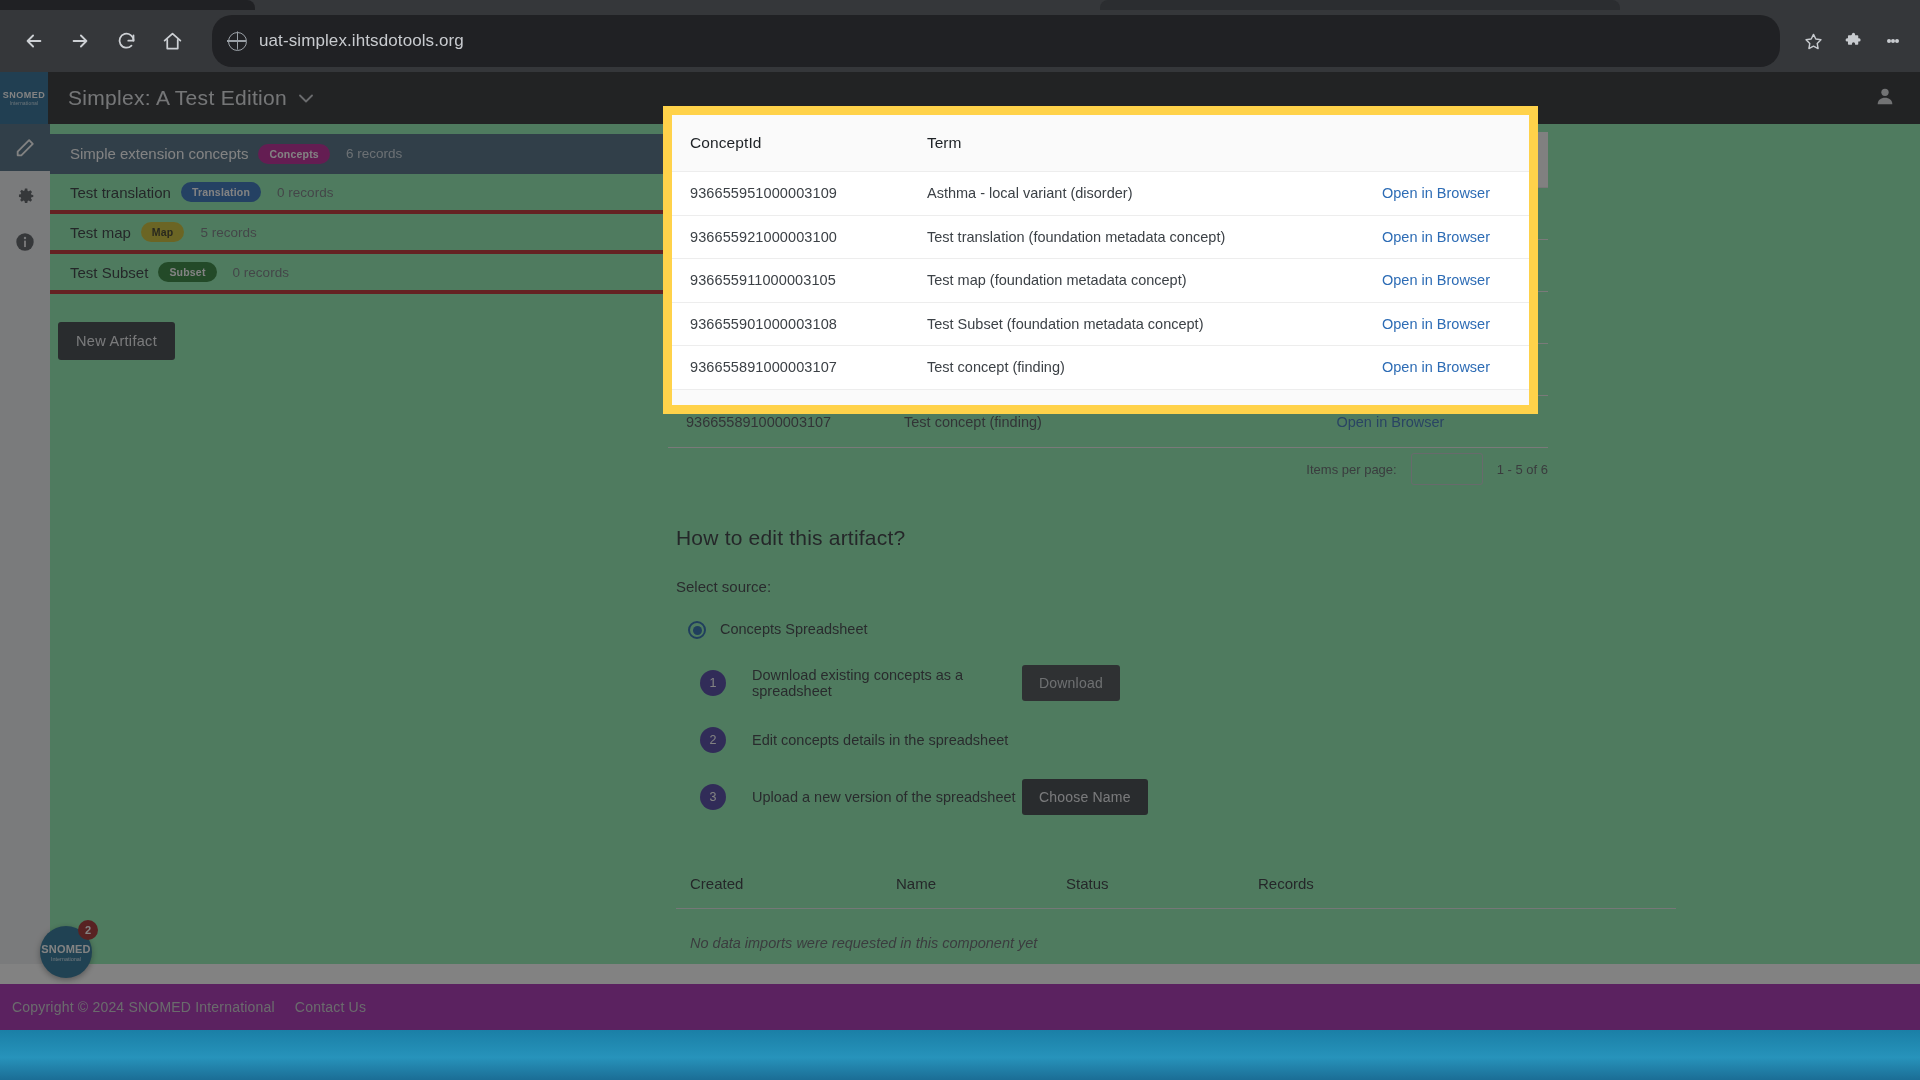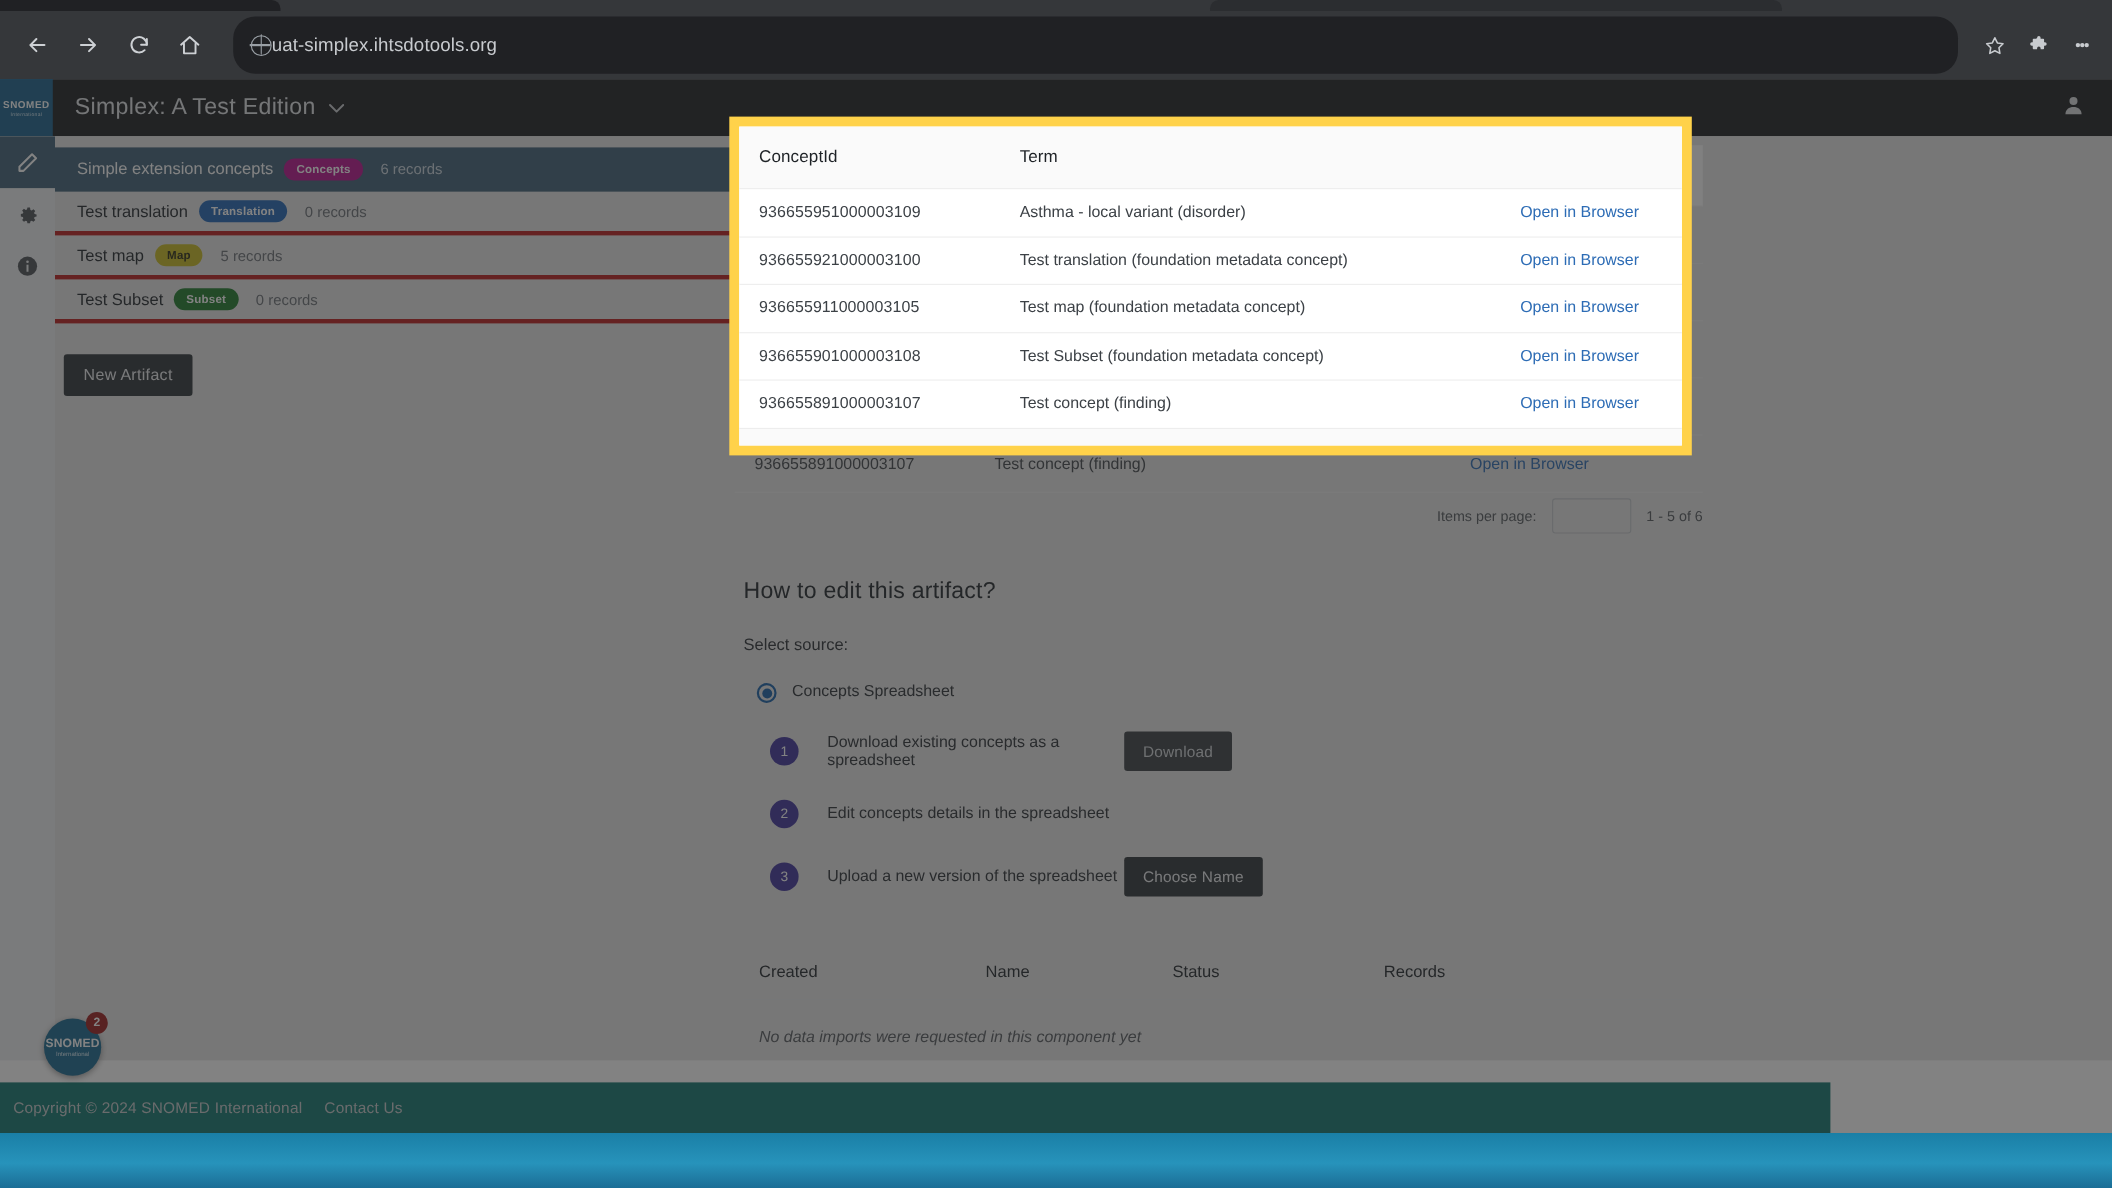--- a/index.html
+++ b/index.html
@@ -14,21 +14,21 @@
   
   .browser { position:absolute; left:0; top:0; width:1920px; height:1030px; background:#202124; overflow:hidden;}
   .tabstrip { height:10px; background:#35373a; position:relative; }
   .tab-a { position:absolute; left:0; top:0; width:255px; height:10px; background:#202124; border-radius:0 8px 0 0;}
   .tab-b { position:absolute; left:1100px; top:0; width:520px; height:10px; background:#2b2d30; border-radius:8px 8px 0 0;}
   .navbar { height:62px; background:#35373a; display:flex; align-items:center; padding:0 14px; gap:6px; }
   .navbtn { width:40px; height:40px; border-radius:50%; display:flex; align-items:center; justify-content:center;
             color:#cdd0d4; flex:0 0 auto; }
   .navbtn svg { display:block; }
   .omnibox { flex:1 1 auto; height:52px; margin-left:14px; background:#202124; border-radius:20px;
-             display:flex; align-items:center; padding:0 16px; gap:0; max-width:1610px;}
+             display:flex; align-items:center; padding:0 16px; gap:12px; max-width:1610px;}
   .omni-icon { width:19px; height:19px; border-radius:50%; border:1.6px solid #9aa0a6; position:relative; flex:0 0 auto;}
   .omni-icon:before{content:"";position:absolute;left:-1.6px;top:7.6px;width:19px;height:1.6px;background:#9aa0a6;}
   .omni-icon:after{content:"";position:absolute;left:7.6px;top:-1.6px;width:1.6px;height:19px;background:#9aa0a6;
                    border-radius:50%/3px;}
   .omni-url { color:#c8cbcf; font-size:17px; letter-spacing:.1px; }
   .navright { display:flex; align-items:center; gap:14px; padding-left:14px; color:#c8cbcf;}
   .star, .puzzle, .kebab { width:26px; height:26px; display:flex; align-items:center; justify-content:center; }
   .kebab span{ display:block; width:4px;height:4px;border-radius:50%;background:#c8cbcf; margin:1.6px 0;}
 
   
@@ -40,21 +40,21 @@
   .logo-tile .l2 { font-size:4.5px; letter-spacing:.3px; color:#cfe2ee; margin-top:1px;}
   .apptitle { color:#dfe2e5; font-size:21px; margin-left:20px; letter-spacing:.3px; font-weight:400;}
   .chev { margin-left:12px; color:#c6c9cd; font-size:13px; }
   .person { position:absolute; right:24px; top:50%; transform:translateY(-50%); color:#d8dbde; }
 
   .body-area { position:relative; height:840px; background:#fff; }
   .rail { position:absolute; left:0; top:0; width:50px; height:840px; background:#eceef0; }
   .railbtn { width:50px; height:47px; display:flex; align-items:center; justify-content:center; color:#4a4f55;}
   .railbtn.active { background:#3f6077; color:#fff; }
 
-  .content { position:absolute; left:50px; top:0; right:0; height:840px; background:#e5e5e5; }
+  .content { position:absolute; left:50px; top:0; right:0; height:840px; background:#86efac; }
 
   
   .artlist { width:620px; padding-top:10px; }
   .artrow { height:40px; display:flex; align-items:center; padding:0 0 0 20px; border-bottom:4px solid #b91c1c;
             font-size:15px; color:#21262b; }
   .artrow.sel { background:#3f6077; color:#fff; border-bottom:1px solid #3f6077; }
   .pill { display:inline-flex; align-items:center; justify-content:center; height:20px; padding:0 11px;
           border-radius:10px; font-size:10.5px; font-weight:700; color:#fff; margin-left:10px; letter-spacing:.2px;}
   .pill.concepts { background:#b80f8e; }
   .pill.translation { background:#1f64b5; }
@@ -99,21 +99,21 @@
   .imports { margin:44px 0 0 8px; width:1000px; }
   .imp-head { display:flex; height:50px; align-items:center; font-size:15px; color:#21262b;
               border-bottom:1px solid #e3e5e7;}
   .imp-head div:nth-child(1){width:220px;padding-left:14px;}
   .imp-head div:nth-child(2){width:170px;}
   .imp-head div:nth-child(3){width:192px;}
   .imp-head div:nth-child(4){width:180px;}
   .imp-empty { padding:26px 0 0 14px; font-size:14.5px; font-style:italic; color:#55595e; }
 
   
-  .footer { position:absolute; left:0; bottom:0; width:1664px; height:46px; background:#0f766e;
+  .footer { position:absolute; left:0; bottom:0; width:1920px; height:46px; background:#a21caf;
             display:flex; align-items:center; color:#c5c8cb; font-size:14px; letter-spacing:.2px;}
   .footer .c1 { margin-left:12px; }
   .footer .c2 { margin-left:20px; }
 
   
   .fab { position:absolute; left:40px; bottom:52px; width:52px; height:52px; border-radius:50%;
          background:#17688f; color:#fff; display:flex; flex-direction:column; align-items:center;
          justify-content:center; box-shadow:0 2px 6px rgba(0,0,0,.4); z-index:9;}
   .fab .f1 { font-size:11px; font-weight:700; letter-spacing:.2px;}
   .fab .f2 { font-size:5.5px; color:#cfe2ee; margin-top:1px;}

